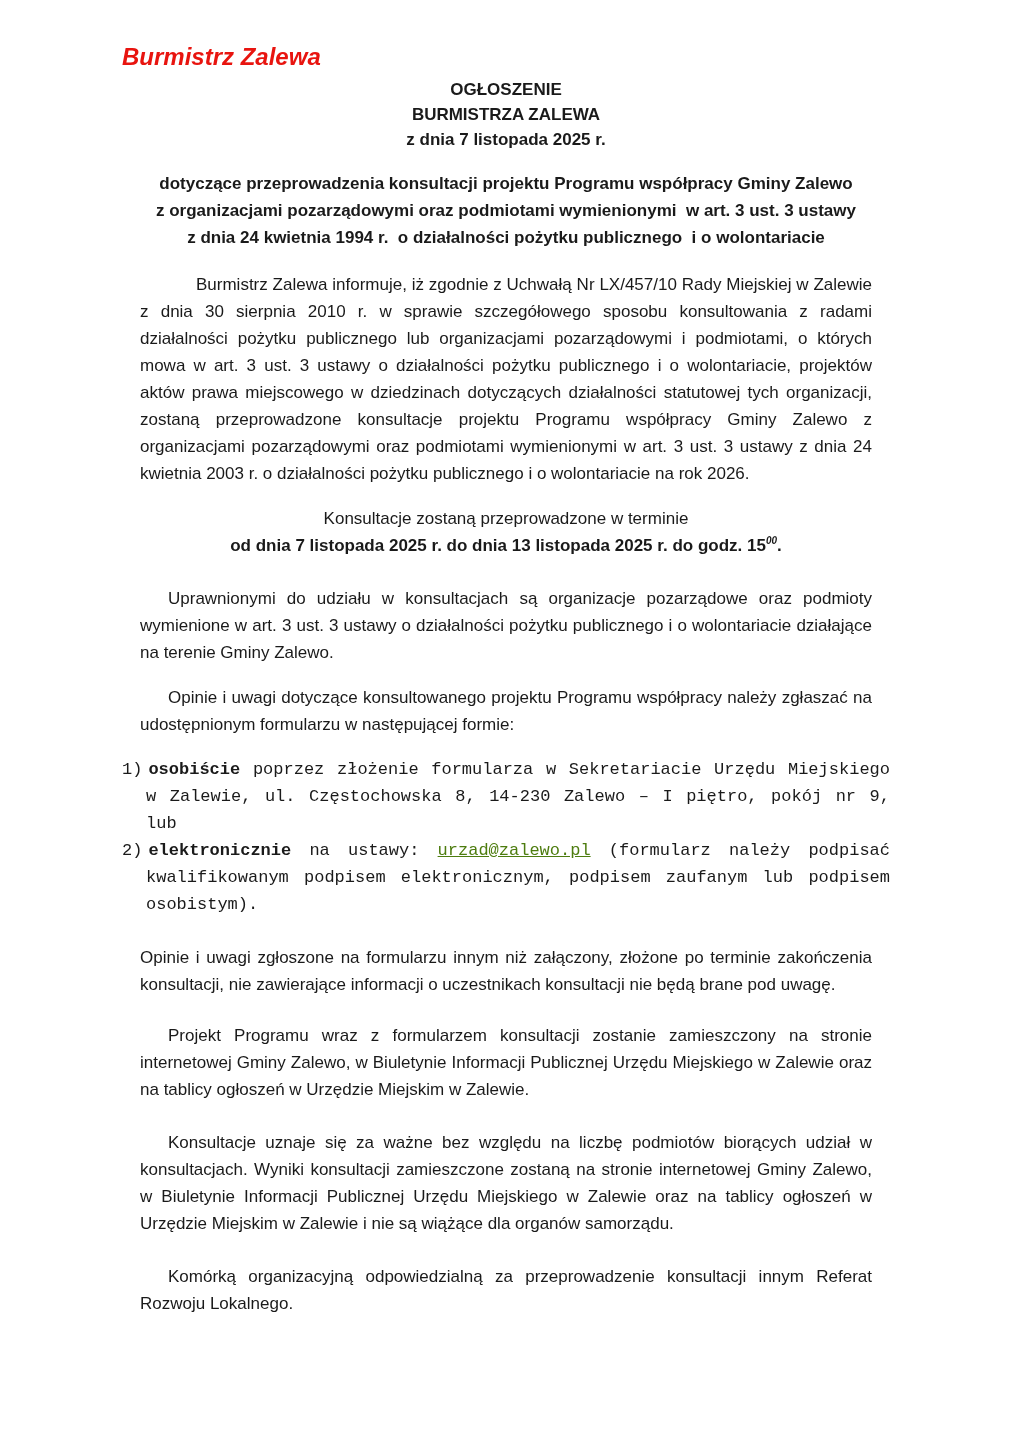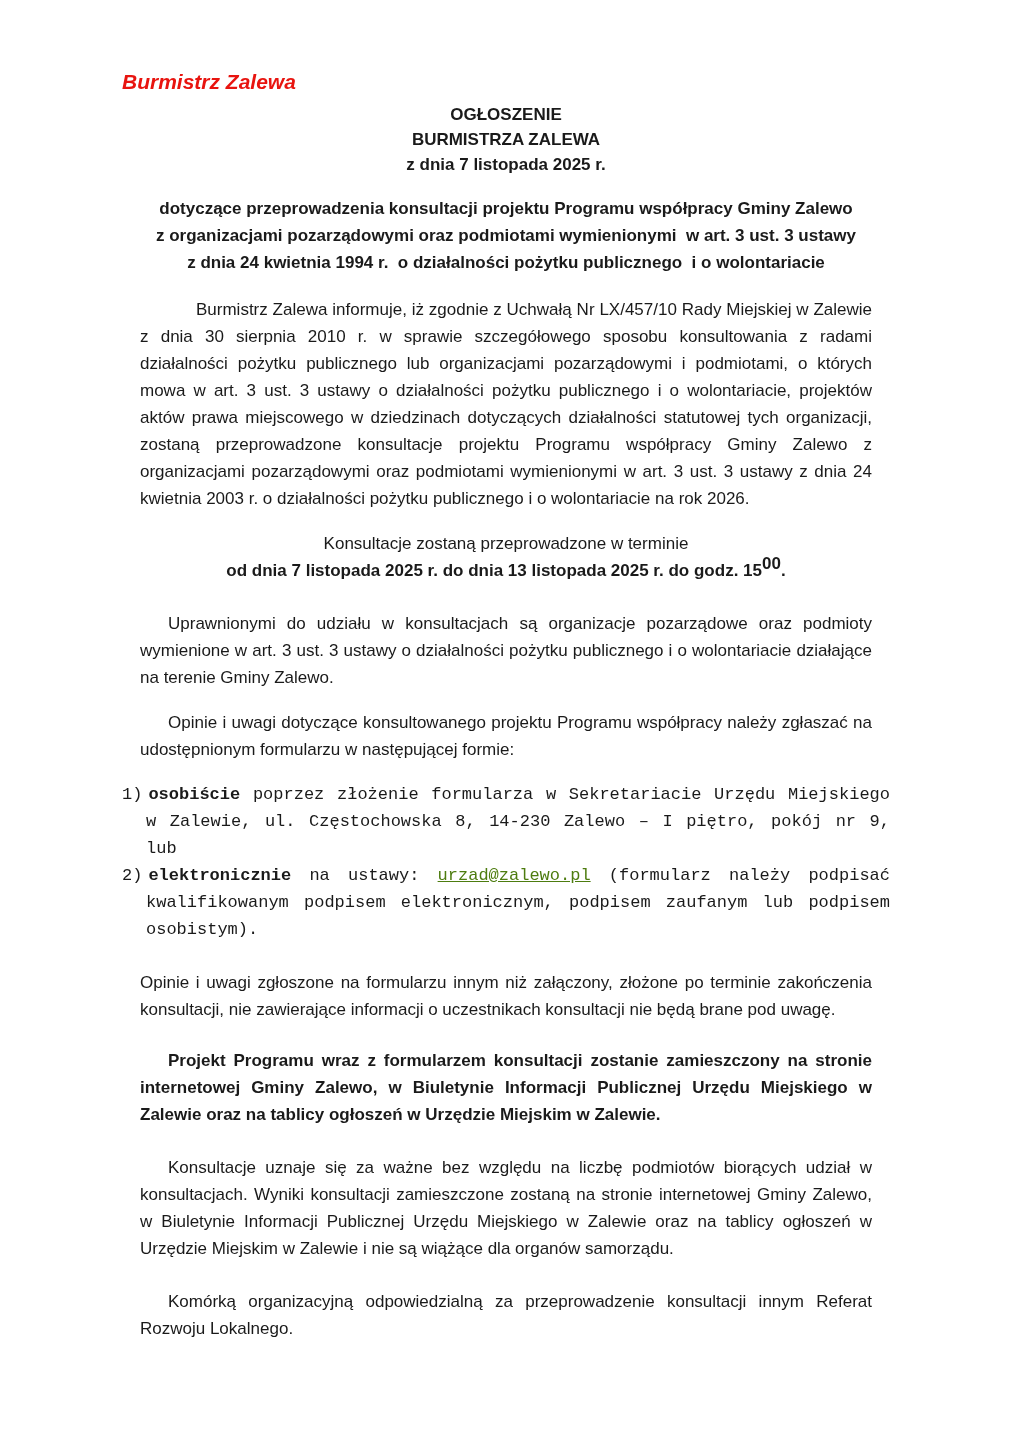--- a/index.html
+++ b/index.html
@@ -13,58 +13,57 @@
     overflow: hidden;
     font-family: "Liberation Sans", sans-serif;
     font-size: 17px;
     line-height: 27px;
     color: #1a1a1a;
   }
   .sender {
     color: #e8140f;
     font-weight: bold;
     font-style: italic;
-    font-size: 21px;
+    font-size: 24px;
     line-height: 22px;
-    margin-top: 25px;
   }
   .title-block {
     margin-top: 9px;
     text-align: center;
     font-weight: bold;
     line-height: 25px;
   }
   .subject-block {
     margin-top: 18px;
     text-align: center;
     font-weight: bold;
     line-height: 27px;
   }
   .subject-block div { white-space: pre-wrap; }
   .p { text-align: justify; margin: 18px; }
   .ind-lg { text-indent: 56px; }
   .ind { text-indent: 28px; }
   .mt-intro { margin-top: 20px; }
   .term-line { margin-top: 14px; text-align: center; }
   .term-bold { text-align: center; font-weight: bold; }
-  .term-bold sup { font-size: 17px; line-height: 0; vertical-align: super; }
+  .term-bold sup { font-size: 10px; line-height: 0; vertical-align: super; font-style: italic; }
   .mt-eligible { margin-top: 26px; }
   .mt-opinions { margin-top: 13px; }
   .list-item {
     text-align: justify;
     padding-left: 24px;
     text-indent: -24px;
     margin: 0;
     font-family: Liberation Mono, monospace;
   }
   .num { margin-right: 6px; }
   .bold { font-weight: bold; }
   .link { color: #4d7c0f; text-decoration: underline; cursor: pointer; }
   .mt-invalid { margin-top: 26px; }
-  .mt-publish { margin-top: 24px; font-weight: bold; }
+  .mt-publish { margin-top: 24px; }
   .mt-valid { margin-top: 26px; }
   .mt-unit { margin-top: 26px; }
   .signature {
     margin-top: 2px;
     margin-left: auto;
     margin-right: 0;
     width: 300px;
     text-align: center;
     color: #e8140f;
     font-weight: bold;

